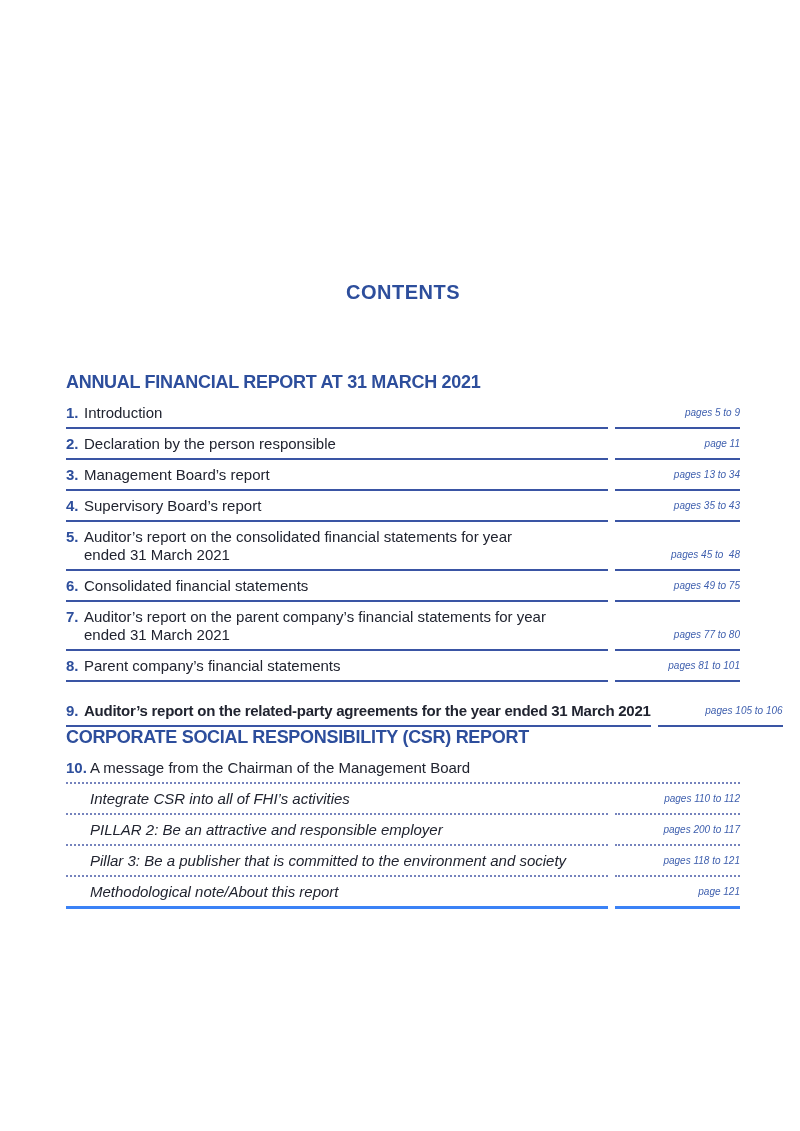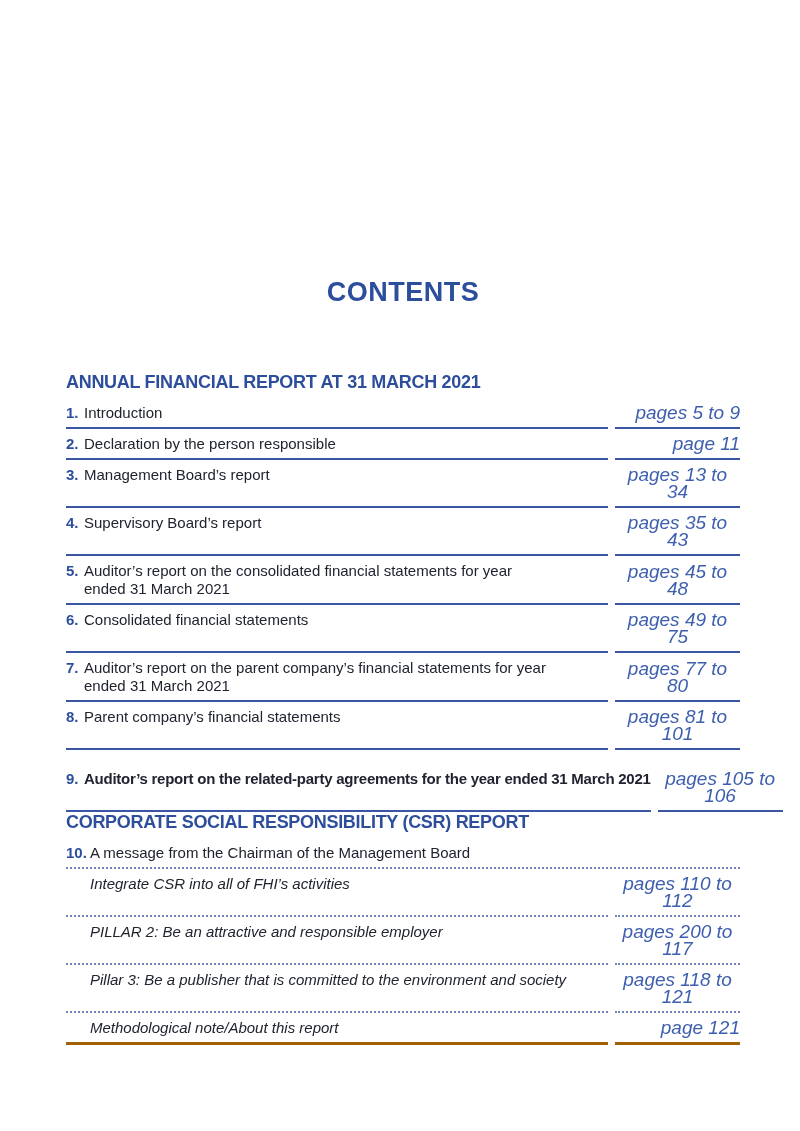--- a/index.html
+++ b/index.html
@@ -7,21 +7,21 @@
     position:relative;
     width:800px;height:1131px;
     background:#ffffff;
     font-family:"Liberation Sans",sans-serif;
     overflow:hidden;
   }
   .content{position:absolute;left:66px;top:0;width:674px;}
   .doc-title{
     margin:278px 0 66px 0;
     text-align:center;
-    font-size:27px;font-weight:bold;
+    font-size:20px;font-weight:bold;
     letter-spacing:.5px;
     color:#2d4e9c;
     line-height:28px;
   }
   .sec-heading{
     margin:0 0 5px 0;
     font-size:18px;font-weight:bold;
     letter-spacing:-.3px;
     color:#2d4e9c;
     line-height:21px;
@@ -46,32 +46,32 @@
     font-weight:bold;color:#2d4e9c;
   }
   .ttl{white-space:pre-line;}
   .sub .ttl{font-style:italic;}
   .tight .ttl{letter-spacing:-.25px;white-space:nowrap;font-weight:bold;}
   .cell-pages{
     flex:0 0 125px;
     display:flex;align-items:flex-end;justify-content:flex-end;
     padding:6px 0 6px 0;
     border-bottom:2px solid #3a55a4;
-    font-size:19px;line-height:17px;
+    font-size:10px;line-height:17px;
     font-style:italic;
     color:#3e5fae;
     white-space:pre-wrap;
-    text-align:center;
+    text-align:right;
   }
   .sp{margin-top:14px;}
   .dotted .cell-title,.dotted .cell-pages{
     border-bottom:2px dotted #7583bd;
   }
   .last .cell-title,.last .cell-pages{
-    border-bottom:3px solid #a16207;
+    border-bottom:3px solid #3b82f6;
   }
 </style>
 </head>
 <body>
 
 <div class="page">
   <div class="content">
 
     <h1 class="doc-title">CONTENTS</h1>
 

